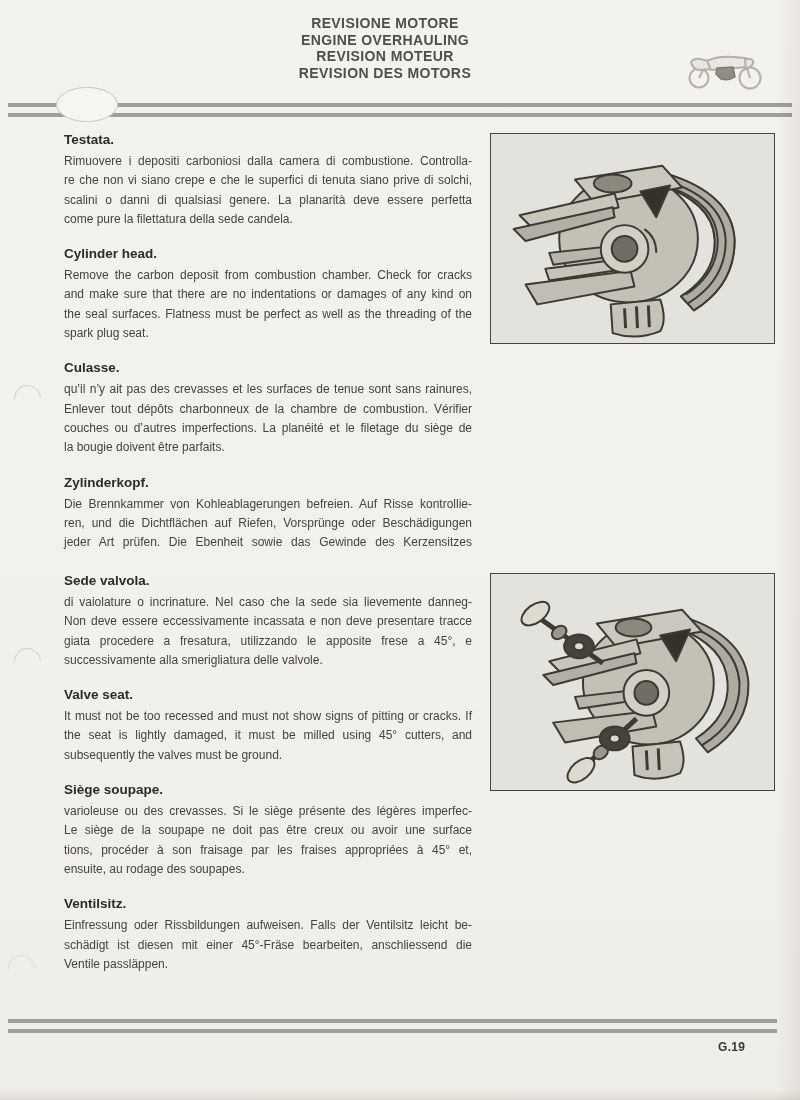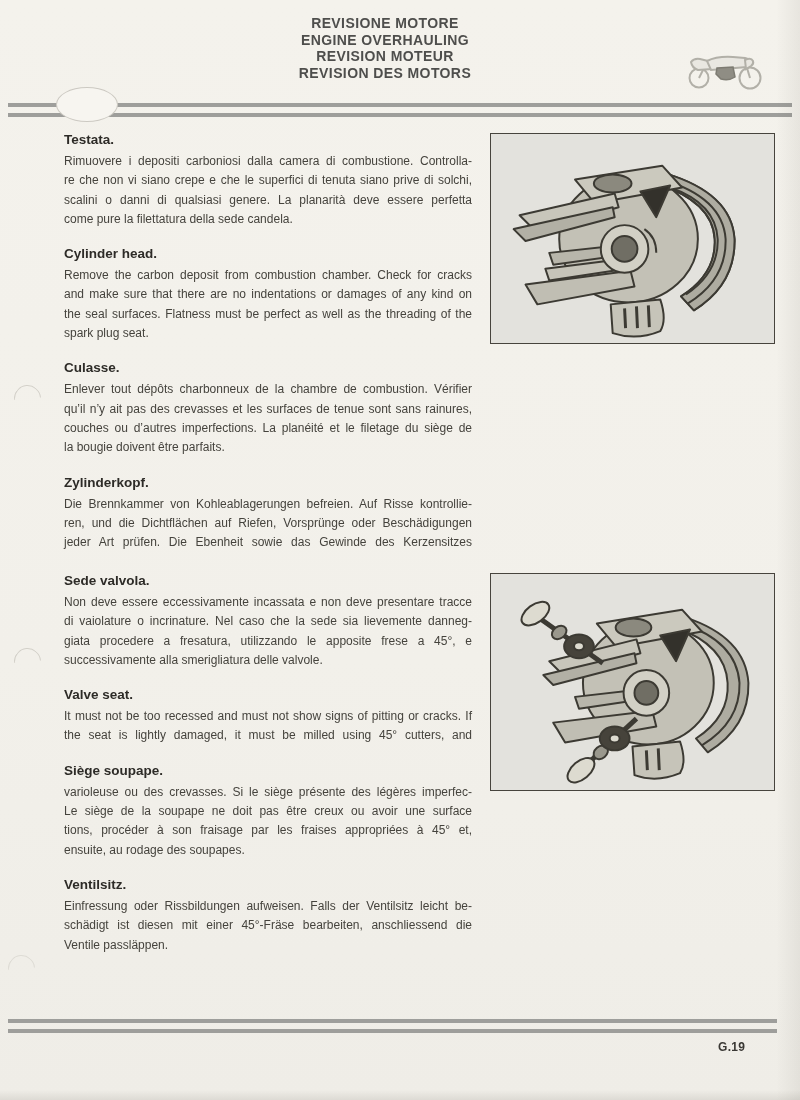--- a/index.html
+++ b/index.html
@@ -120,51 +120,52 @@
       <div class="para">
           <div class="tline">Remove the carbon deposit from combustion chamber. Check for cracks</div>
           <div class="tline">and make sure that there are no indentations or damages of any kind on</div>
           <div class="tline">the seal surfaces. Flatness must be perfect as well as the threading of the</div>
           <div class="tline tline-last">spark plug seat.</div>
         </div>
     </div>
     <div class="section">
       <h3>Culasse.</h3>
       <div class="para">
+          <div class="tline">qu’il n’y ait pas des crevasses et les surfaces de tenue sont sans rainures,</div>
           <div class="tline">Enlever tout dépôts charbonneux de la chambre de combustion. Vérifier</div>
-          <div class="tline">qu’il n’y ait pas des crevasses et les surfaces de tenue sont sans rainures,</div>
           <div class="tline">couches ou d’autres imperfections. La planéité et le filetage du siège de</div>
           <div class="tline tline-last">la bougie doivent être parfaits.</div>
         </div>
     </div>
     <div class="section">
       <h3>Zylinderkopf.</h3>
       <div class="para">
           <div class="tline">Die Brennkammer von Kohleablagerungen befreien. Auf Risse kontrollie-</div>
           <div class="tline">ren, und die Dichtflächen auf Riefen, Vorsprünge oder Beschädigungen</div>
           <div class="tline">jeder Art prüfen. Die Ebenheit sowie das Gewinde des Kerzensitzes</div>
         </div>
     </div>
   </div>
 
   <div class="text-col text-col-2">
     <div class="section">
       <h3>Sede valvola.</h3>
       <div class="para">
+          <div class="tline">di vaiolature o incrinature. Nel caso che la sede sia lievemente danneg-</div>
           <div class="tline">Non deve essere eccessivamente incassata e non deve presentare tracce</div>
-          <div class="tline">di vaiolature o incrinature. Nel caso che la sede sia lievemente danneg-</div>
           <div class="tline">giata procedere a fresatura, utilizzando le apposite frese a 45°, e</div>
           <div class="tline tline-last">successivamente alla smerigliatura delle valvole.</div>
         </div>
     </div>
     <div class="section">
       <h3>Valve seat.</h3>
       <div class="para">
           <div class="tline">It must not be too recessed and must not show signs of pitting or cracks. If</div>
           <div class="tline">the seat is lightly damaged, it must be milled using 45° cutters, and</div>
+          <div class="tline tline-last">subsequently the valves must be ground.</div>
         </div>
     </div>
     <div class="section">
       <h3>Siège soupape.</h3>
       <div class="para">
           <div class="tline">varioleuse ou des crevasses. Si le siège présente des légères imperfec-</div>
           <div class="tline">Le siège de la soupape ne doit pas être creux ou avoir une surface</div>
           <div class="tline">tions, procéder à son fraisage par les fraises appropriées à 45° et,</div>
           <div class="tline tline-last">ensuite, au rodage des soupapes.</div>
         </div>

